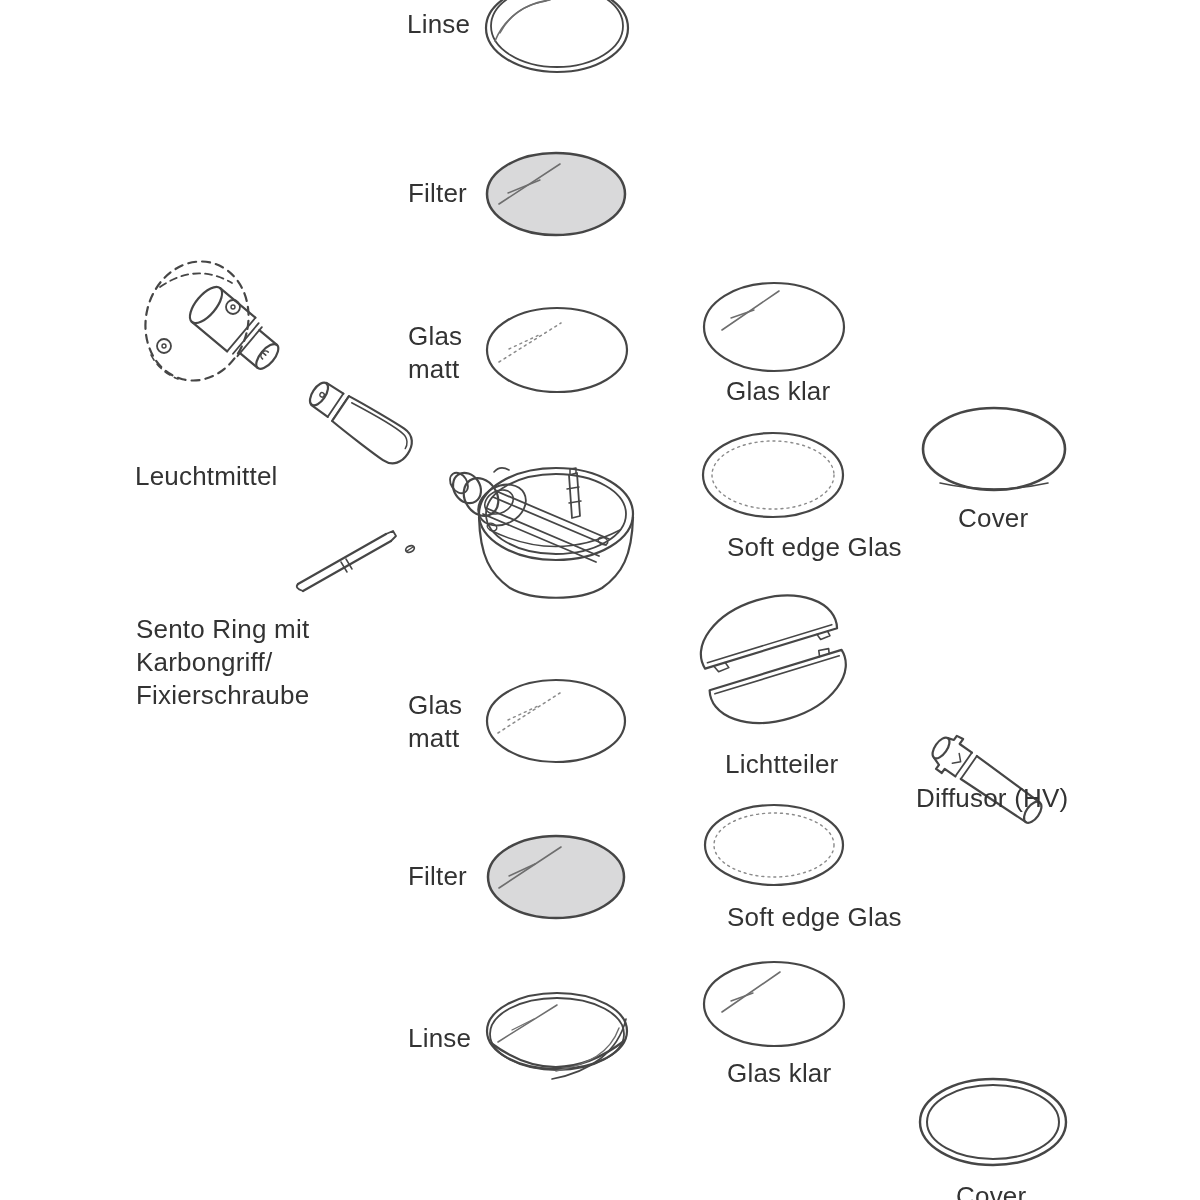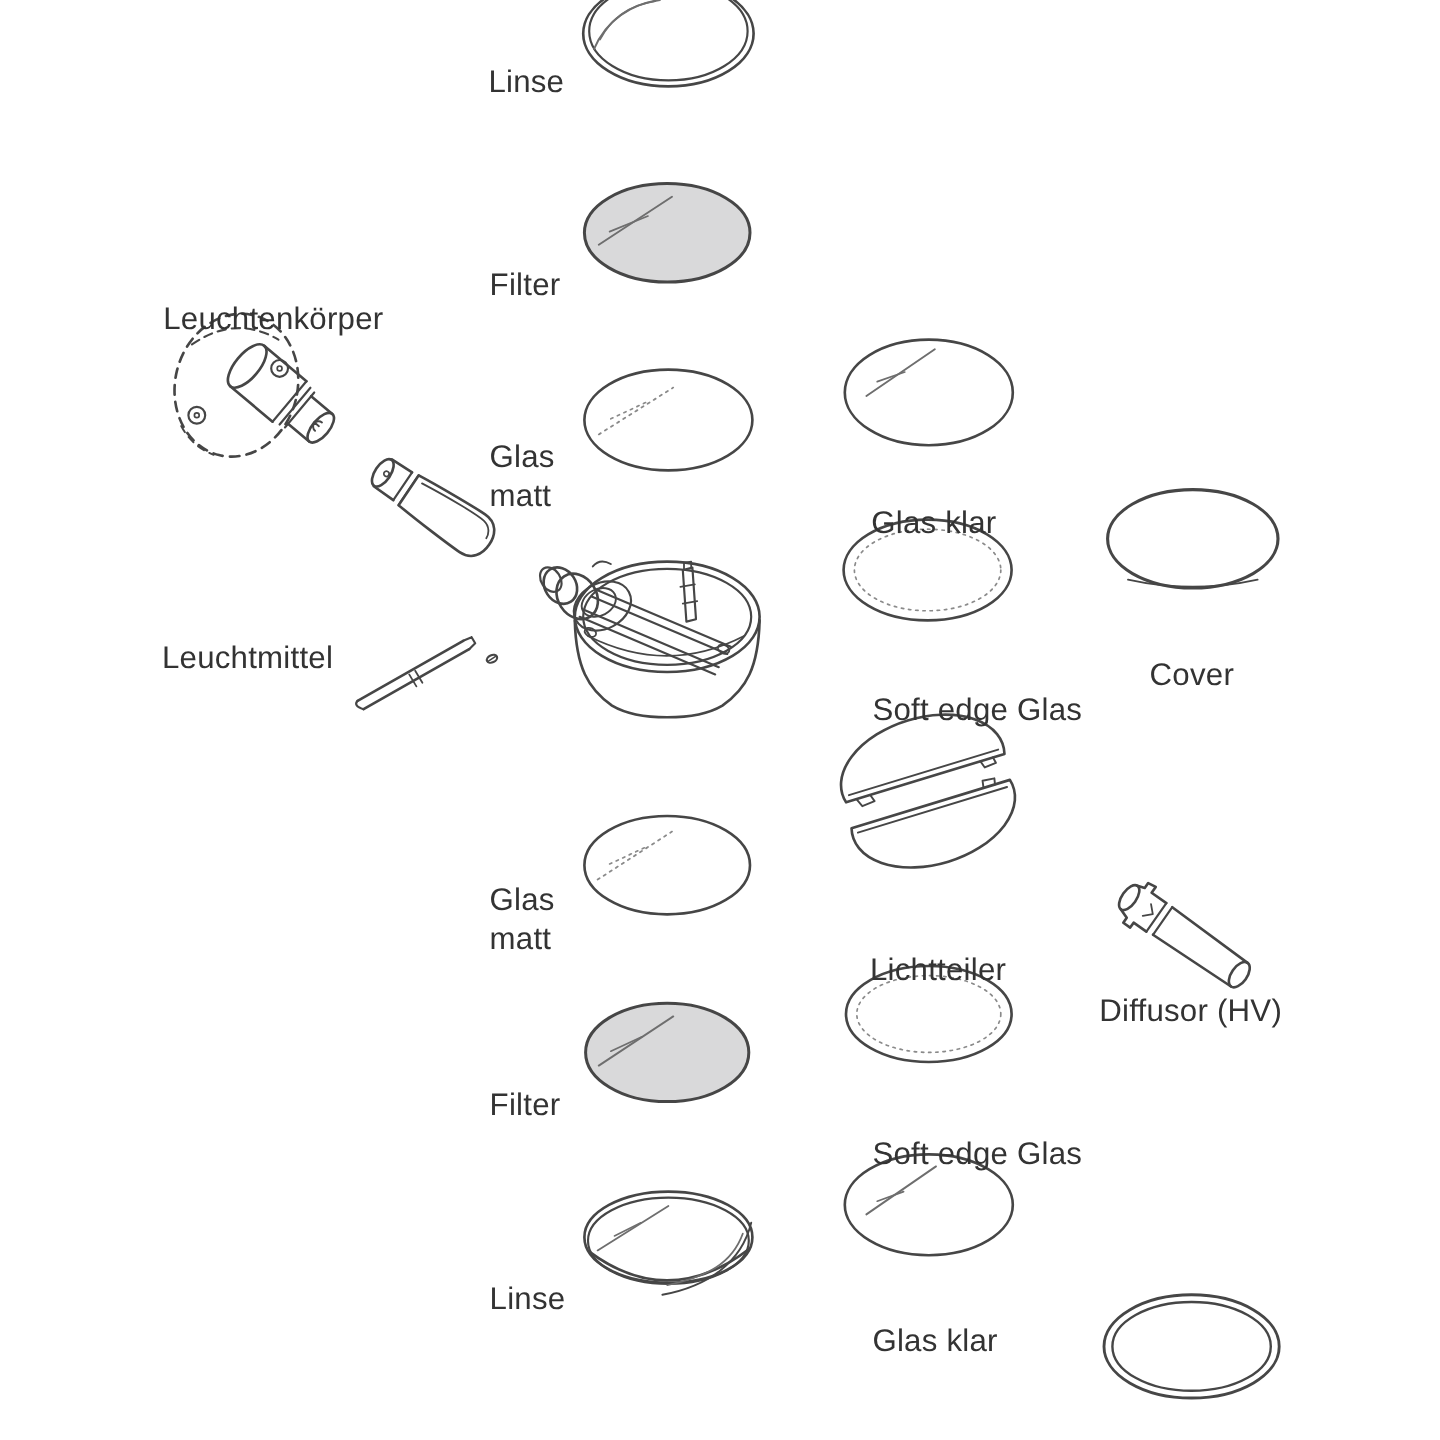--- a/index.html
+++ b/index.html
@@ -2,21 +2,21 @@
 <html><head>
 <meta charset="utf-8">
 <style>
   html,body{margin:0;padding:0;background:#fff;}
   .stage{
     position:relative;width:1200px;height:1200px;background:#ffffff;
     overflow:hidden;font-family:"Liberation Sans", sans-serif;
   }
   .label{
     position:absolute;font-size:26px;line-height:33px;color:#333333;
-    white-space:pre-line;letter-spacing:0.2px;margin-top:44px;
+    white-space:pre-line;letter-spacing:0.2px;
   }
   svg.drawing{position:absolute;left:0;top:0;}
 </style>
 </head>
 <body>
 
 <div class="stage">
 
   <svg class="drawing" width="1200" height="1200" viewBox="0 0 1200 1200" fill="none" stroke="#464646" stroke-width="2.2" stroke-linecap="round" stroke-linejoin="round">
 
@@ -176,27 +176,29 @@
     </g>
 
     <g>
       <ellipse cx="993" cy="1122" rx="73" ry="43" stroke-width="2.4"></ellipse>
       <ellipse cx="993" cy="1122" rx="66" ry="37" stroke-width="2"></ellipse>
     </g>
   </svg>
 
   <div class="label" style="left:407px;top:8px">Linse</div>
   <div class="label" style="left:408px;top:177px">Filter</div>
-  <div class="label" style="left:136px;top:205px">Leuchtenkörper</div>
   <div class="label" style="left:408px;top:320px">Glas
 matt</div>
   <div class="label" style="left:726px;top:375px">Glas klar</div>
   <div class="label" style="left:958px;top:502px">Cover</div>
-  <div class="label" style="left:135px;top:488px">Leuchtmittel</div>
+  <div class="label" style="left:135px;top:460px">Leuchtmittel</div>
   <div class="label" style="left:727px;top:531px">Soft edge Glas</div>
+  <div class="label" style="left:136px;top:613px">Sento Ring mit
+Karbongriff/
+Fixierschraube</div>
   <div class="label" style="left:408px;top:689px">Glas
 matt</div>
   <div class="label" style="left:725px;top:748px">Lichtteiler</div>
   <div class="label" style="left:916px;top:782px">Diffusor (HV)</div>
   <div class="label" style="left:408px;top:860px">Filter</div>
   <div class="label" style="left:727px;top:901px">Soft edge Glas</div>
   <div class="label" style="left:408px;top:1022px">Linse</div>
   <div class="label" style="left:727px;top:1057px">Glas klar</div>
   <div class="label" style="left:956px;top:1180px">Cover</div>
 

